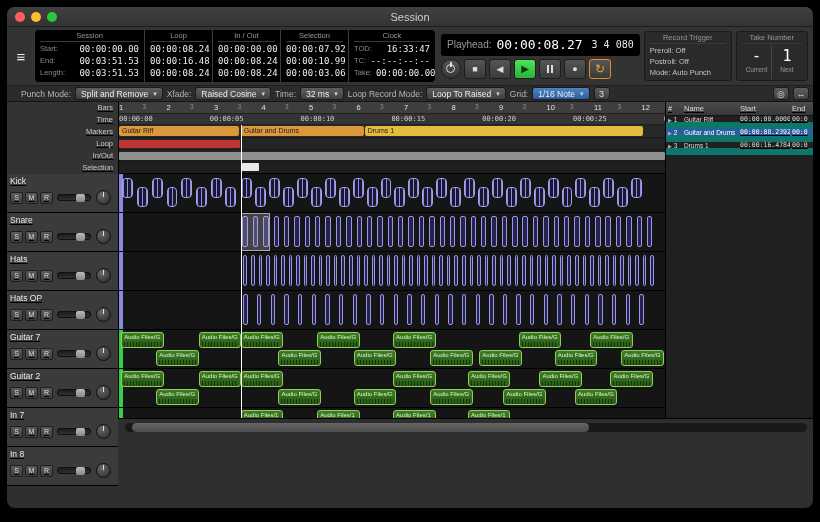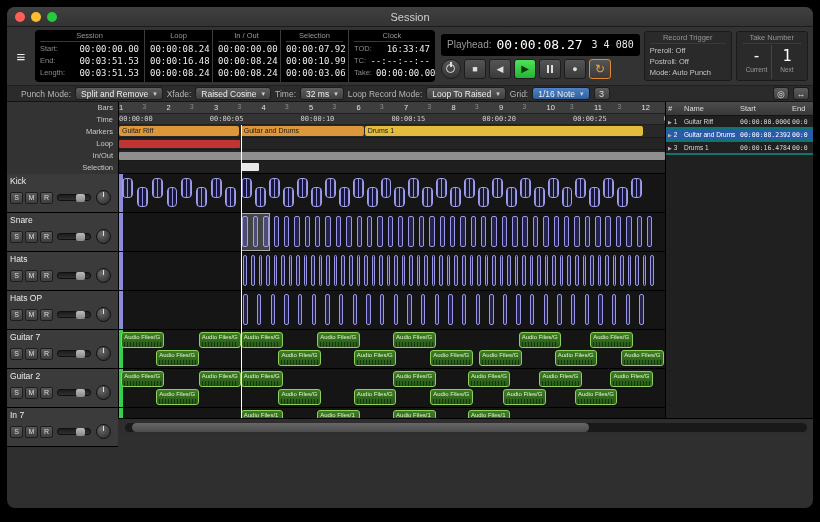--- a/index.html
+++ b/index.html
@@ -57,21 +57,21 @@
   
   .toolbar2 { height:17px; background:#2b2b2b; border-top:1px solid #1f1f1f; border-bottom:1px solid #141414; display:flex; align-items:center; gap:4px; padding:0 4px 0 14px; }
   .ddlabel { color:#b5b5b5; font-size:8.5px; white-space:nowrap; }
   .dropdown { display:inline-flex; align-items:center; gap:5px; background:linear-gradient(#5d5d5d,#404040); border:1px solid #1c1c1c; border-radius:3px; color:#efefef; font-size:8.5px; padding:0 5px; height:13px; font-family:"Liberation Sans", sans-serif; cursor:pointer; white-space:nowrap; }
   .dropdown.blue { background:linear-gradient(#4d82c4,#2f5e9e); }
   .caret { font-size:7px; color:#cfcfcf; }
   .tb2-right { margin-left:auto; display:flex; gap:4px; align-items:center; }
   .iconbtn { background:linear-gradient(#5d5d5d,#404040); border:1px solid #1c1c1c; border-radius:3px; color:#ddd; font-size:9px; height:13px; min-width:16px; display:inline-flex; align-items:center; justify-content:center; cursor:pointer; font-family:"Liberation Sans", sans-serif; }
 
   
-  .main { display:flex; height:316px; }
+  .main { display:flex; height:316px;text-decoration:underline; }
   .headers-col { width:112px; background:#333; border-right:1px solid #000; }
   .rlabel { text-align:right; padding-right:5px; font-size:7.5px; color:#c9c9c9; }
   .rl0{height:12px;line-height:12px}.rl1{height:11px;line-height:11px}.rl2{height:13px;line-height:13px}
   .rl3{height:12px;line-height:12px}.rl4{height:11px;line-height:11px}.rl5{height:13px;line-height:13px}
 
   .thead { height:39px; border-bottom:1px solid #000; background:#3b3b3b; padding:2px 3px; position:relative; }
   .tname { font-size:8.5px; color:#ececec; line-height:11px; white-space:nowrap; }
   .tctrl { display:flex; align-items:center; gap:2px; margin-top:3px; }
   .tbtn { width:13px; height:12px; font-size:7px; background:linear-gradient(#5a5a5a,#3e3e3e); border:1px solid #1d1d1d; border-radius:2px; color:#ddd; display:inline-flex; align-items:center; justify-content:center; cursor:pointer; }
   .fader { width:34px; height:7px; background:linear-gradient(#1c1c1c,#303030); border:1px solid #101010; border-radius:3px; position:relative; margin-left:2px; }
@@ -103,21 +103,21 @@
   .clip-wave { height:5px; margin:1px 2px 0 2px; background:repeating-linear-gradient(90deg, #163510 0 1px, transparent 1px 3px); }
   .tall .clip-wave { height:16px; margin-top:3px; }
   .lane-selection { position:absolute; top:0; bottom:0; background:rgba(185,185,205,.28); border:1px solid rgba(255,255,255,.55); }
   .playhead { position:absolute; top:23px; bottom:0; width:1px; background:#fff; z-index:20; }
 
   
   .rp { width:148px; background:#202020; border-left:1px solid #000; }
   .rp-header { display:flex; background:linear-gradient(#4c4c4c,#383838); color:#ddd; height:14px; font-size:7.5px; align-items:center; border-bottom:1px solid #141414; }
   .rp-c { overflow:hidden; white-space:nowrap; padding:0 2px; }
   .c-num{width:16px}.c-name{width:56px}.c-start{width:52px}.c-end{flex:1}
-  .rp-row { display:flex; height:13px; align-items:center; color:#d8d8d8; font-size:6.5px; border-bottom:2px solid #0f766e; cursor:pointer; }
+  .rp-row { display:flex; height:13px; align-items:center; color:#d8d8d8; font-size:6.5px; border-bottom:7px solid #0f766e; cursor:pointer; }
   .rp-row.selected { background:#2a5ba8; color:#fff; }
   .rarrow { font-size:5px; color:#b0b0b0; margin-right:2px; }
   .rp-start, .rp-end { font-family:"DejaVu Sans Mono", monospace; }
 
   
   .footer { height:17px; background:#2e2e2e; border-top:1px solid #000; display:flex; align-items:center; }
   .footer-num { width:112px; text-align:right; padding-right:10px; font-size:8px; color:#bdbdbd; }
   .scrollbar { flex:1; height:9px; background:#191919; border-radius:5px; margin:0 6px; position:relative; }
   .thumb { position:absolute; left:1%; width:67%; height:100%; background:linear-gradient(#666,#4c4c4c); border-radius:5px; cursor:grab; }
 </style>
@@ -354,20 +354,32 @@
               <div class="tbtn">M</div>
               <div class="tbtn">R</div>
               <div class="fader">
                 <div class="fader-handle"></div>
               </div>
               <div class="knob"></div>
             </div>
           </div>
           <div class="thead">
             <div class="tname">In 7</div>
+            <div class="tctrl">
+              <div class="tbtn">S</div>
+              <div class="tbtn">M</div>
+              <div class="tbtn">R</div>
+              <div class="fader">
+                <div class="fader-handle"></div>
+              </div>
+              <div class="knob"></div>
+            </div>
+          </div>
+          <div class="thead">
+            <div class="tname">In 8</div>
             <div class="tctrl">
               <div class="tbtn">S</div>
               <div class="tbtn">M</div>
               <div class="tbtn">R</div>
               <div class="fader">
                 <div class="fader-handle"></div>
               </div>
               <div class="knob"></div>
             </div>
           </div>

